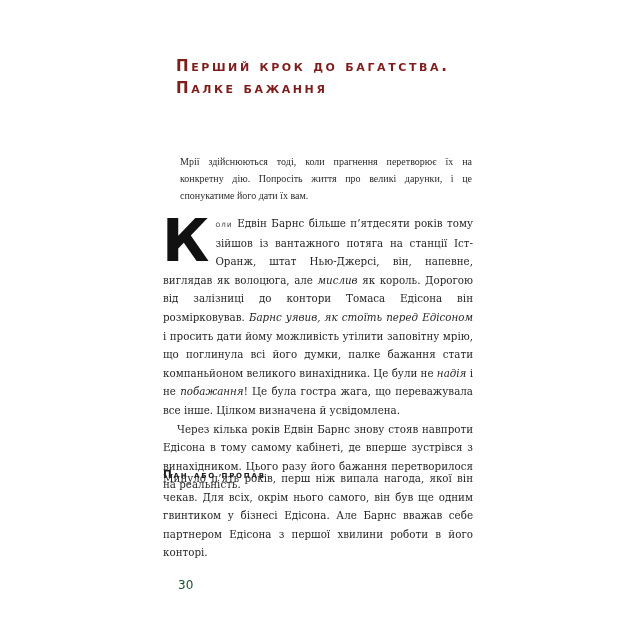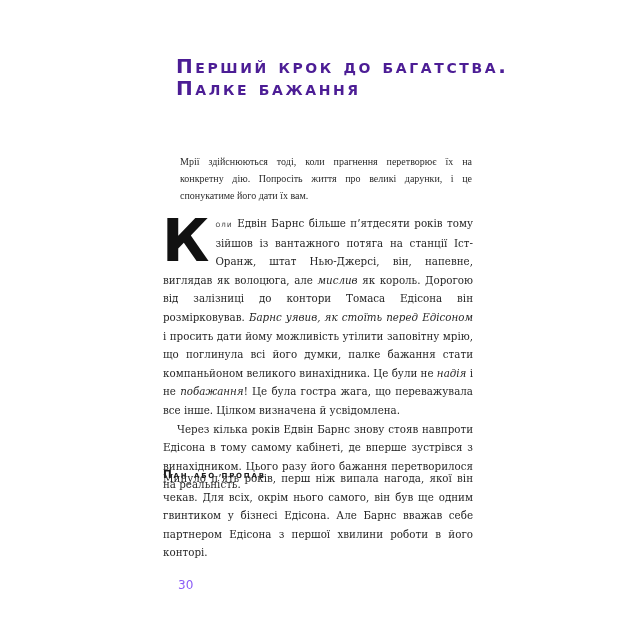--- a/index.html
+++ b/index.html
@@ -1,21 +1,21 @@
 <!DOCTYPE html>
 <html><head>
 <meta charset="utf-8">
 <style>
   html, body { margin: 0; padding: 0; background: #ffffff; }
   body { width: 630px; height: 630px; position: relative; overflow: hidden; }
   .page { position: absolute; left: 0; top: 0; width: 630px; height: 630px; background: #fff; }
   .title {
     position: absolute; left: 176px; top: 55px; width: 340px;
     font-family: "DejaVu Sans", sans-serif; font-weight: bold;
-    font-size: 20px; line-height: 22px; letter-spacing: 2.6px; color: #4c1d95;
+    font-size: 15px; line-height: 22px; letter-spacing: 2.6px; color: #7f1d1d;
     font-variant: small-caps;
   }
   .title div { white-space: nowrap; }
   .epigraph {
     position: absolute; left: 180px; top: 153px; width: 292px;
     font-family: Liberation Serif, serif; font-size: 10px; line-height: 17px;
     color: #2a2a2a; text-align: justify;
   }
   .body {
     position: absolute; left: 163px; width: 310px;
@@ -30,21 +30,21 @@
     font-size: 58px; line-height: 46px; height: 46px; margin: 4px 6px 0 -1px; color: #111;
   }
   .lead { font-family: "DejaVu Sans", sans-serif; font-weight: normal; font-size: 9px; letter-spacing: 1.2px; font-variant: small-caps; }
   .section-heading {
     position: absolute; left: 163px; top: 444px;
     font-family: "DejaVu Sans", sans-serif; font-weight: bold; font-size: 10.5px;
     letter-spacing: 1.8px; color: #1a1a1a; font-variant: small-caps; margin-top: 24px;
   }
   .page-number {
     position: absolute; left: 178px; top: 578px;
-    font-family: "DejaVu Sans", sans-serif; font-size: 12px; color: #8b5cf6;
+    font-family: "DejaVu Sans", sans-serif; font-size: 12px; color: #14532d;
   }
 </style>
 </head>
 <body>
 
 <div class="page">
 
   <div class="title">
     <div>Перший крок до багатства.</div>
     <div>Палке бажання</div>

